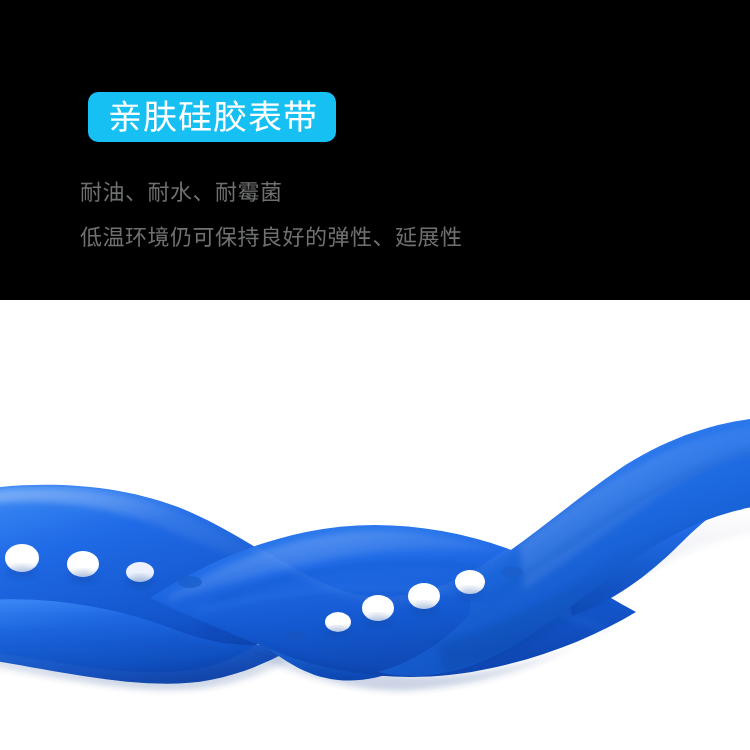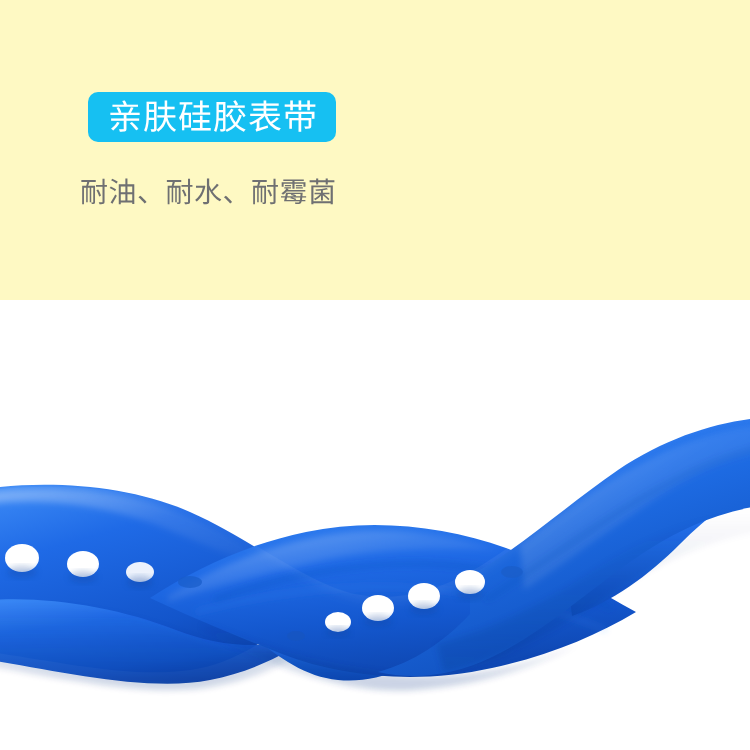--- a/index.html
+++ b/index.html
@@ -5,21 +5,21 @@
 <style>
   html, body {
     margin: 0;
     padding: 0;
     background: #ffffff;
   }
   #page {
     position: relative;
     width: 750px;
     height: 750px;
-    background: #fef9c3;
+    background: #000000;
     overflow: hidden;
     font-family: "Liberation Sans", "DejaVu Sans", sans-serif;
     -webkit-font-smoothing: antialiased;
   }
 
   
   .title-badge {
     position: absolute;
     left: 88px;
     top: 92px;
@@ -43,21 +43,21 @@
 
   
   .feature-list {
     position: absolute;
     left: 80px;
     top: 170px;
     width: 600px;
   }
   .feature-line {
     color: #6f7072;
-    font-size: 28px;
+    font-size: 22px;
     line-height: 45px;
     letter-spacing: 0.5px;
     white-space: nowrap;
     font-family: "DejaVu Sans", "Liberation Sans", sans-serif;
   }
 
   
   .product-photo {
     position: absolute;
     left: 0;
@@ -76,20 +76,21 @@
 <body>
 
 <div id="page">
 
   <div class="title-badge">
     <span class="badge-text">亲肤硅胶表带</span>
   </div>
 
   <div class="feature-list">
     <div class="feature-line">耐油、耐水、耐霉菌</div>
+    <div class="feature-line">低温环境仍可保持良好的弹性、延展性</div>
   </div>
 
   <div class="product-photo">
     <svg viewBox="0 0 750 450" xmlns="http://www.w3.org/2000/svg">
       <defs>
 
         <linearGradient id="gMain" x1="0" y1="0" x2="0.3" y2="1">
           <stop offset="0%" stop-color="#2f7ef0"></stop>
           <stop offset="35%" stop-color="#1f6ae6"></stop>
           <stop offset="70%" stop-color="#1458cf"></stop>

